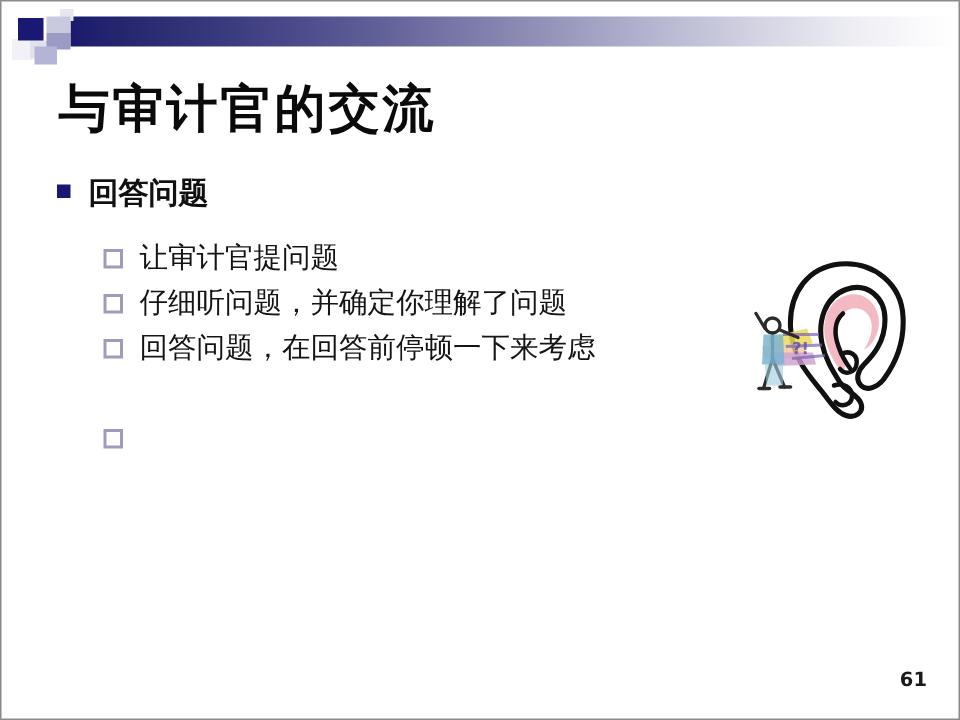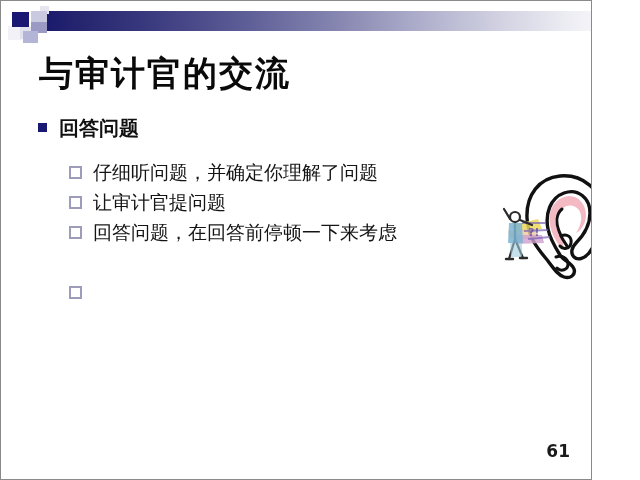--- a/index.html
+++ b/index.html
@@ -10,21 +10,21 @@
   body {
     width: 640px;
     height: 480px;
     overflow: hidden;
     font-family: "DejaVu Sans", "Liberation Sans", sans-serif;
   }
 
   
   #slide {
     position: relative;
-    width: 592px;
+    width: 640px;
     height: 480px;
     box-sizing: border-box;
     background: #ffffff;
     border: 1px solid #8a8a8a;
     overflow: hidden;
   }
 
   
   #deco-bar {
     position: absolute;
@@ -159,21 +159,21 @@
   }
   #bullet-block-gap {
     height: 30px;
   }
 
   
   #page-number {
     position: absolute;
     right: 21px;
     bottom: 18px;
-    font-size: 17px;
+    font-size: 13px;
     font-weight: bold;
     color: #1a1a1a;
   }
 
   
   #clipart {
     position: absolute;
     left: 497px;
     top: 172px;
     width: 106px;
@@ -198,26 +198,26 @@
 
   <div id="body-area">
 
     <div class="lvl1">
       <span class="bullet-sq"></span>
       <span>回答问题</span>
     </div>
 
     <div class="lvl2">
       <span class="bullet-hollow"></span>
+      <span>让审计官提问题</span>
+    </div>
+
+    <div class="lvl2">
+      <span class="bullet-hollow"></span>
       <span>仔细听问题，并确定你理解了问题</span>
-    </div>
-
-    <div class="lvl2">
-      <span class="bullet-hollow"></span>
-      <span>让审计官提问题</span>
     </div>
 
     <div class="lvl2">
       <span class="bullet-hollow"></span>
       <span>回答问题，在回答前停顿一下来考虑</span>
     </div>
 
     <div id="bullet-block-gap"></div>
 
     <div class="lvl2">

